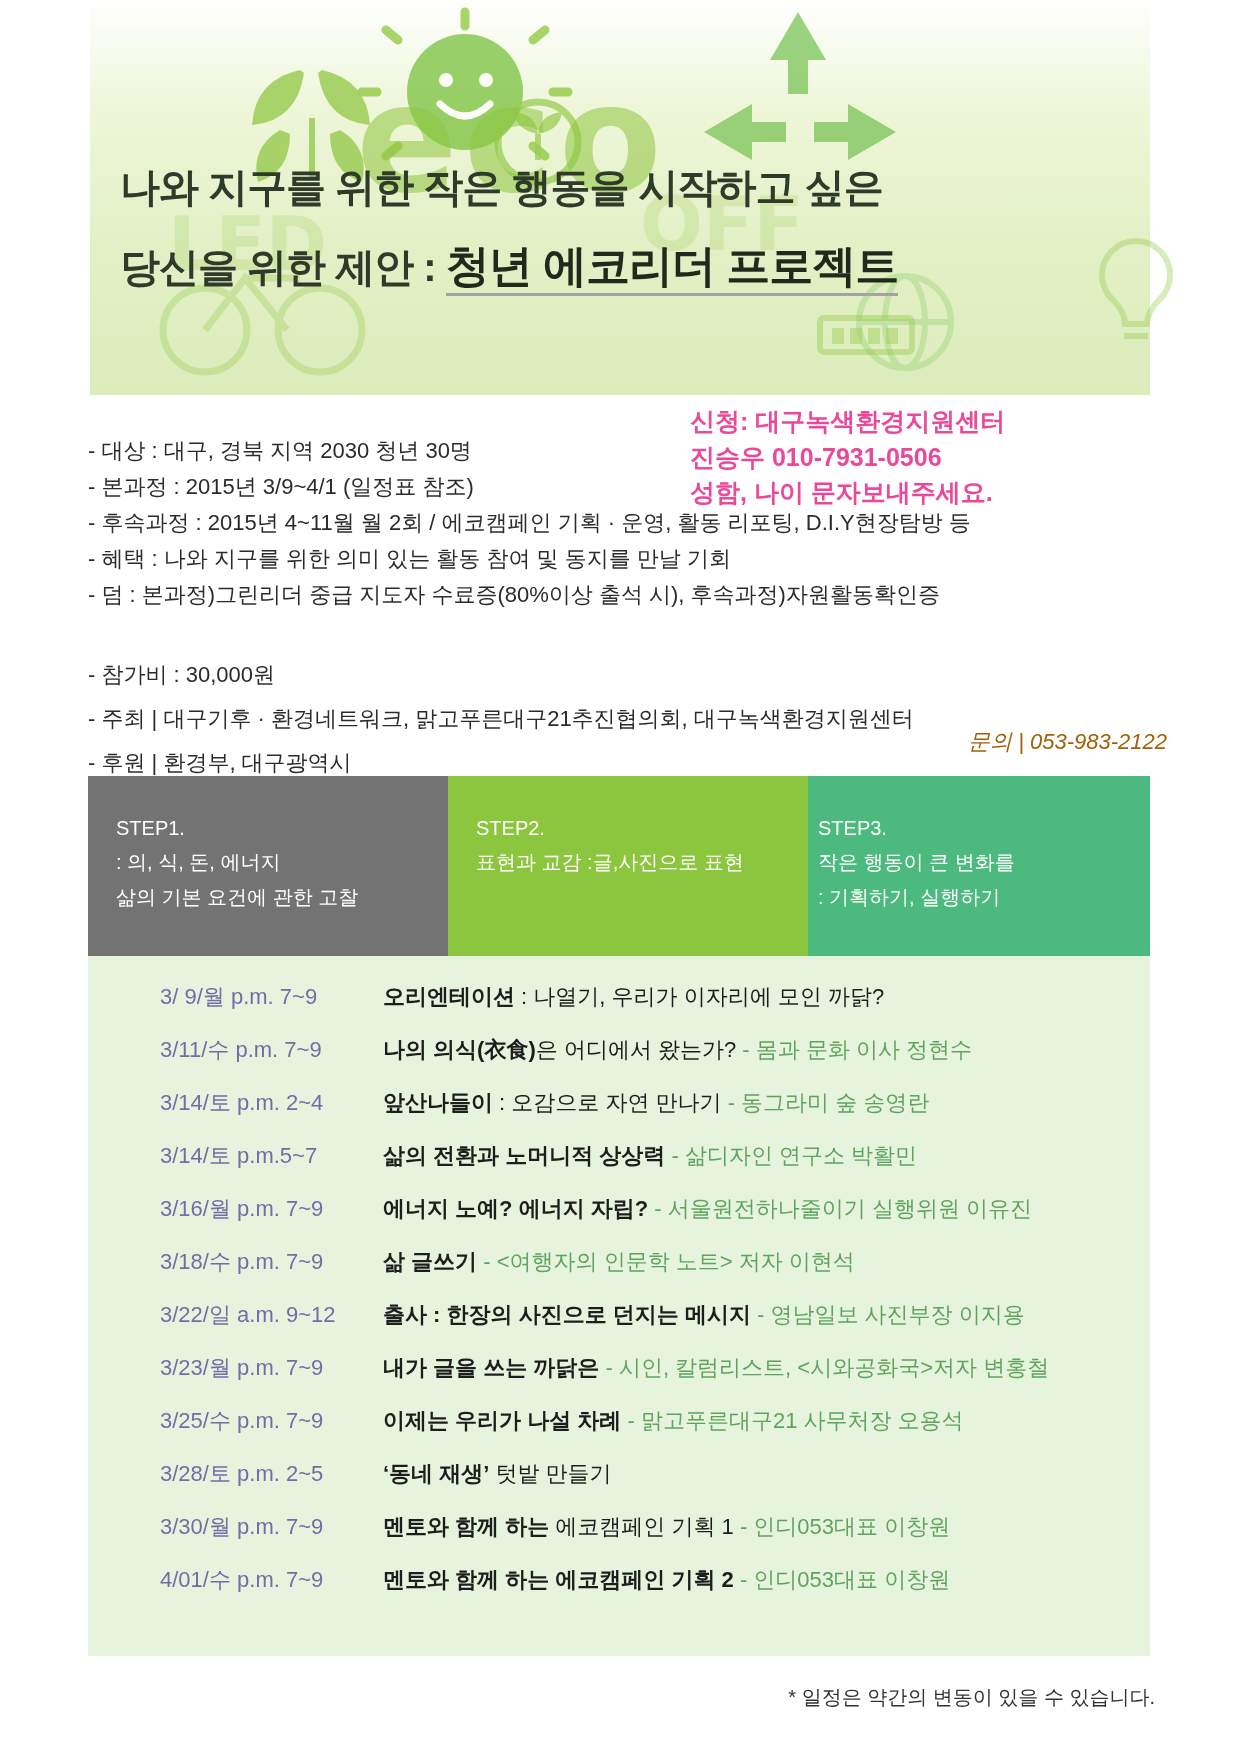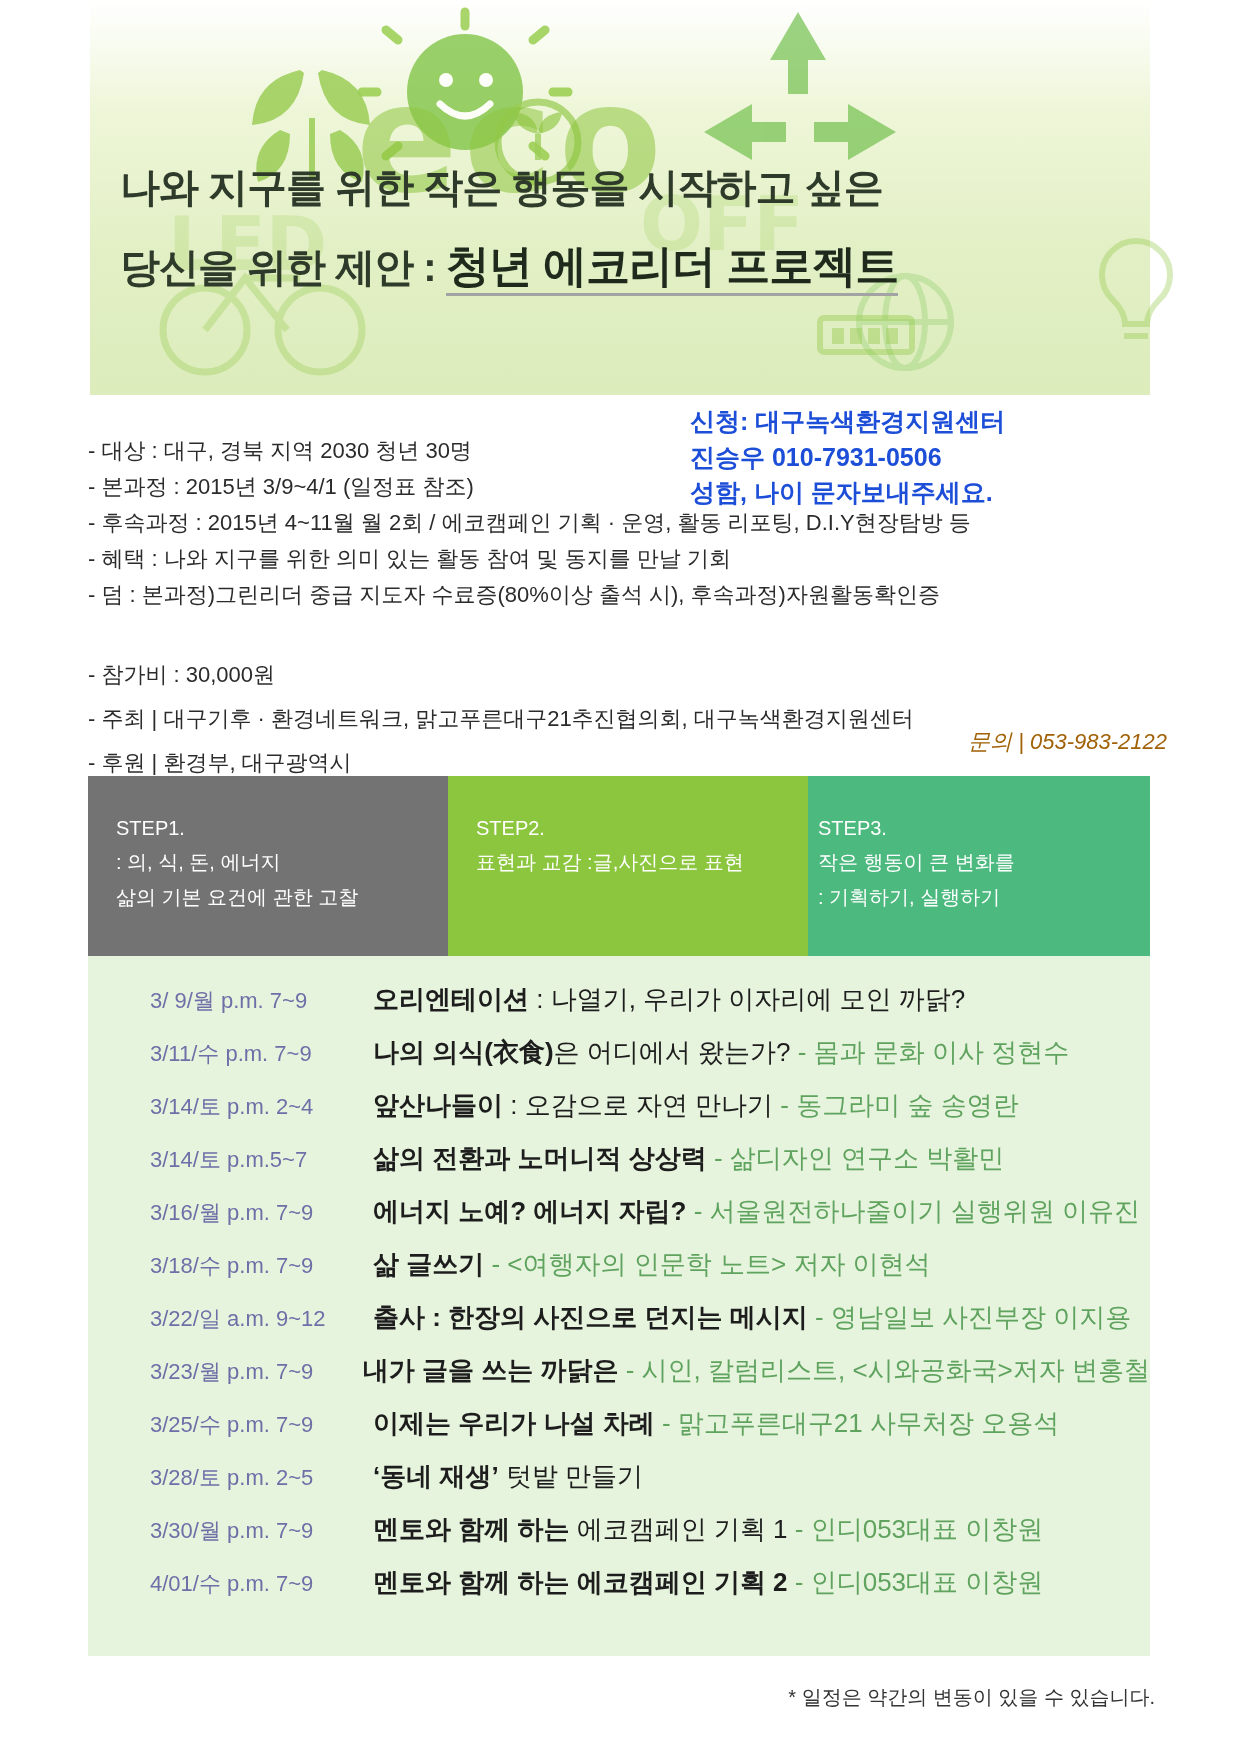--- a/index.html
+++ b/index.html
@@ -68,21 +68,21 @@
     font-weight: bold;
     color: #1f2a1c;
     border-bottom: 3px solid #a3a3a3;
     padding-bottom: 3px;
   }
 
   
   .contact {
     position: absolute;
     left: 690px; top: 404px;
-    color: #1d4ed8;
+    color: #ec4899;
     font-weight: bold;
     font-size: 25px;
     line-height: 1.42;
     text-align: left;
   }
   .contact div { white-space: nowrap; }
 
   .details {
     position: absolute;
     left: 88px; top: 440px;
@@ -136,32 +136,32 @@
     position: absolute;
     left: 88px; top: 956px;
     width: 1062px; height: 700px;
     background: #e7f4dd;
     padding: 26px 0 0 0;
   }
   .srow {
     display: flex;
     align-items: baseline;
     height: 53px;
-    padding-left: 40px;
+    padding-left: 50px;
   }
   .sdate {
     width: 245px;
     color: #6f6fa8;
     font-size: 22px;
     text-align: left;
     padding-left: 22px;
     white-space: nowrap;
   }
   .stitle {
-    font-size: 26px;
+    font-size: 22px;
     color: #1d1d1d;
     white-space: nowrap;
   }
   .stitle b { font-weight: bold; }
   .stitle .sp { color: #5fa35f; }
   .footnote {
     position: absolute;
     right: 84px; top: 1684px;
     font-size: 20px;
     color: #333;

